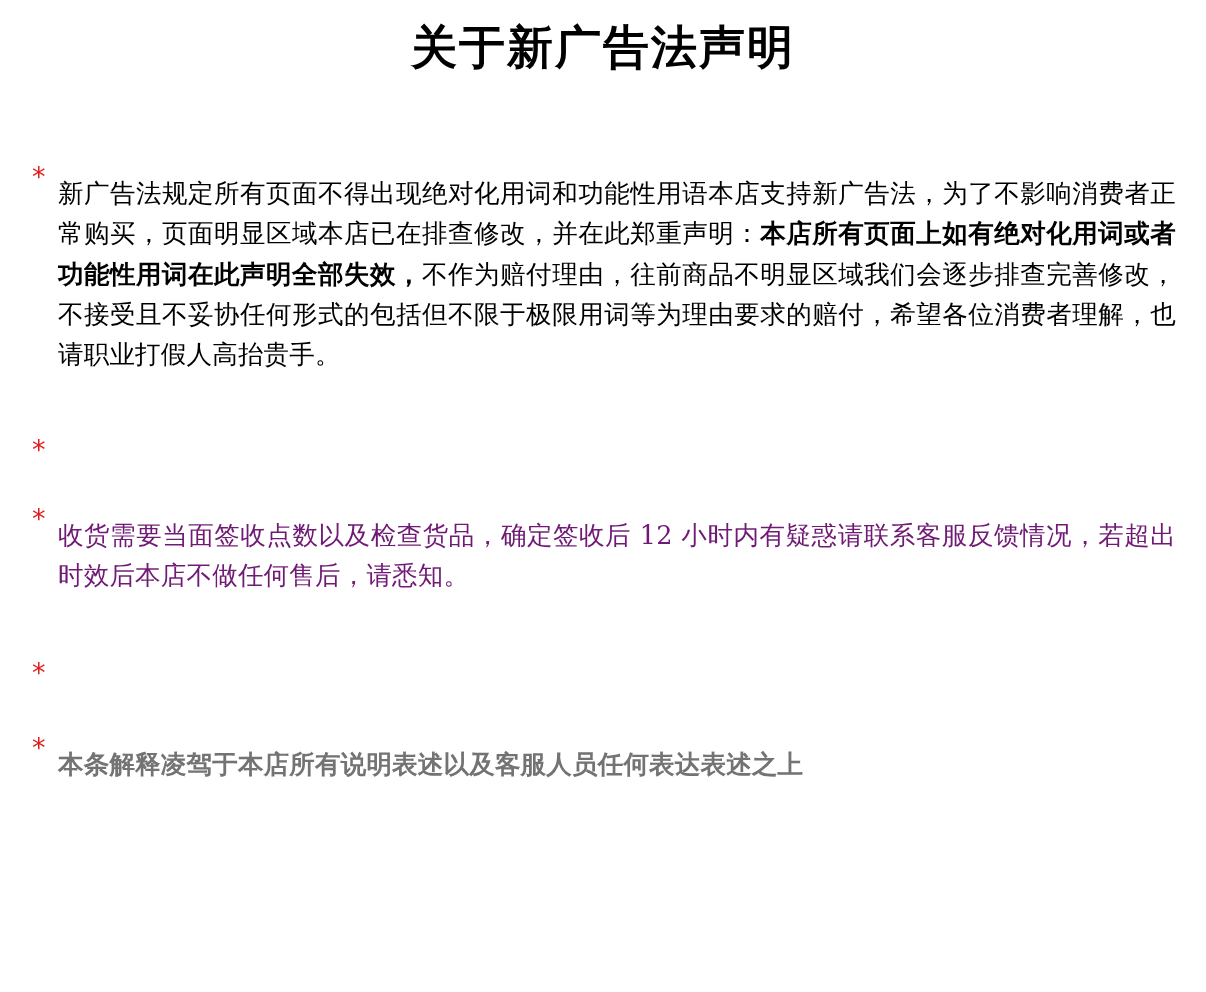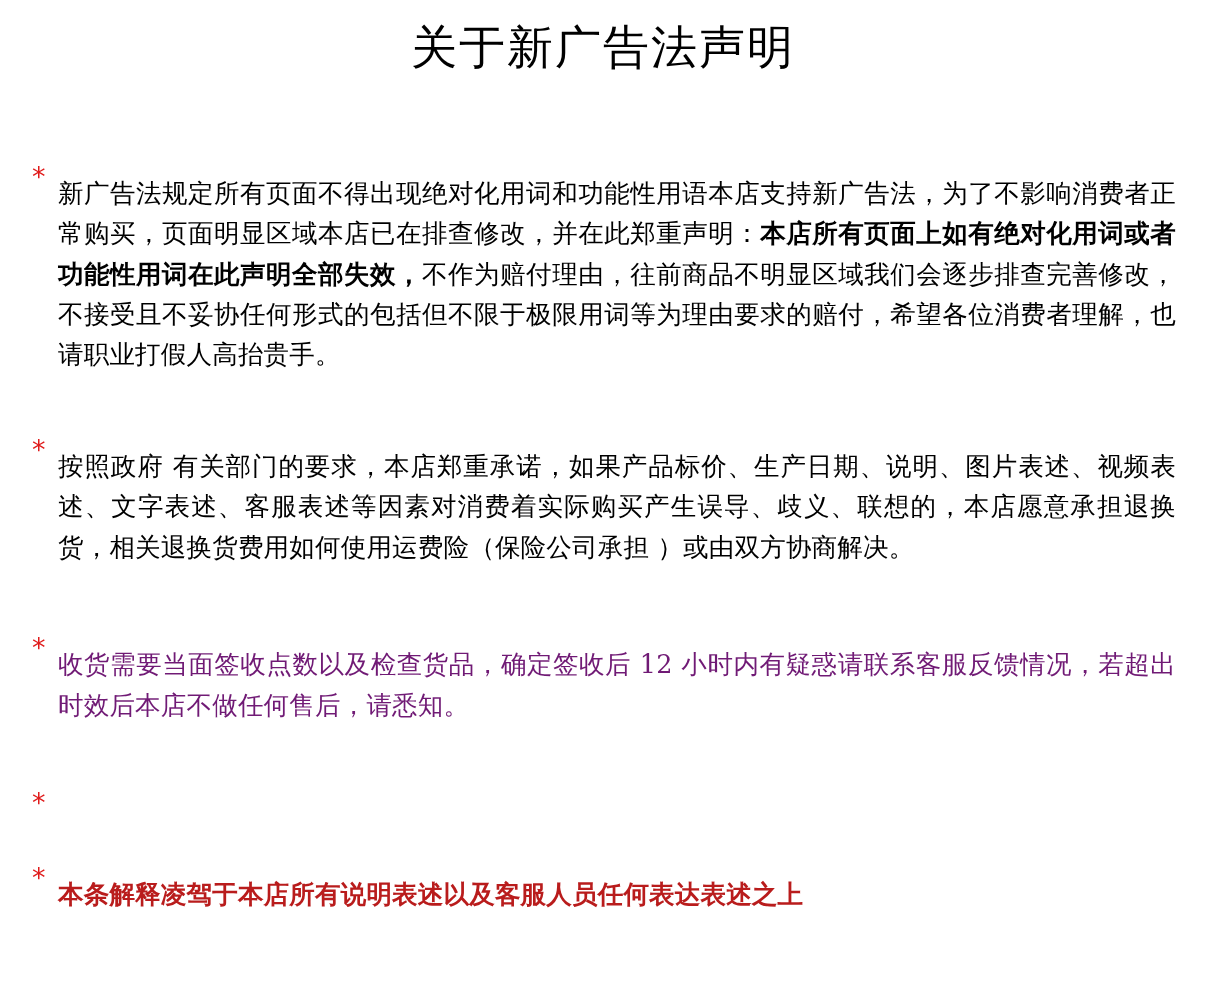--- a/index.html
+++ b/index.html
@@ -17,21 +17,21 @@
   .page {
     position: relative;
     width: 1206px;
     height: 992px;
     box-sizing: border-box;
     padding: 0;
   }
   .title {
     text-align: center;
     font-size: 46px;
-    font-weight: normal;
+    font-weight: bold;
     letter-spacing: 2px;
     margin-top: 20px;
     margin-bottom: 0;
     line-height: 1.2;
     font-family: "DejaVu Serif", "Liberation Serif", serif;
   }
   .body-block {
     margin-top: 78px;
     padding-left: 32px;
     padding-right: 30px;
@@ -61,21 +61,21 @@
   }
   .p1 .ptext { font-size: 25.5px; }
   .strong-inline {
     font-weight: bold;
   }
   .red-text {
     color: #701a75;
   }
   .bold-black {
     font-weight: bold;
-    color: #b91c1c;
+    color: #737373;
   }
   .p4 .ptext, .p5 .ptext {
     text-align: left;
   }
   .p3 .ptext {
     color: #ee1b1b;
   }
   .p5 {
     margin-top: 38px;
   }
@@ -95,21 +95,20 @@
 
   <div class="body-block">
 
     <div class="para p1">
       <span class="bullet">*</span>
       <p class="ptext"><span>新广告法规定所有页面不得出现绝对化用词和功能性用语本店支持新广告法，为了不影响消费者正常购买，页面明显区域本店已在排查修改，并在此郑重声明：</span><span class="strong-inline">本店所有页面上如有绝对化用词或者功能性用词在此声明全部失效，</span><span>不作为赔付理由，往前商品不明显区域我们会逐步排查完善修改，不接受且不妥协任何形式的包括但不限于极限用词等为理由要求的赔付，希望各位消费者理解，也请职业打假人高抬贵手。</span></p>
     </div>
 
     <div class="para p2">
       <span class="bullet">*</span>
-      <p class="ptext"><span>按照政府 有关部门的要求，本店郑重承诺，如果产品标价、生产日期、说明、图片表述、视频表述、文字表述、客服表述等因素对消费着实际购买产生误导、歧义、联想的，本店愿意承担退换货，相关退换货费用如何使用运费险（保险公司承担 ）或由双方协商解决。</span></p>
     </div>
 
     <div class="para p3">
       <span class="bullet">*</span>
       <p class="ptext"><span class="red-text">收货需要当面签收点数以及检查货品，确定签收后 12 小时内有疑惑请联系客服反馈情况，若超出时效后本店不做任何售后，请悉知。</span></p>
     </div>
 
     <div class="para p4">
       <span class="bullet">*</span>
     </div>

